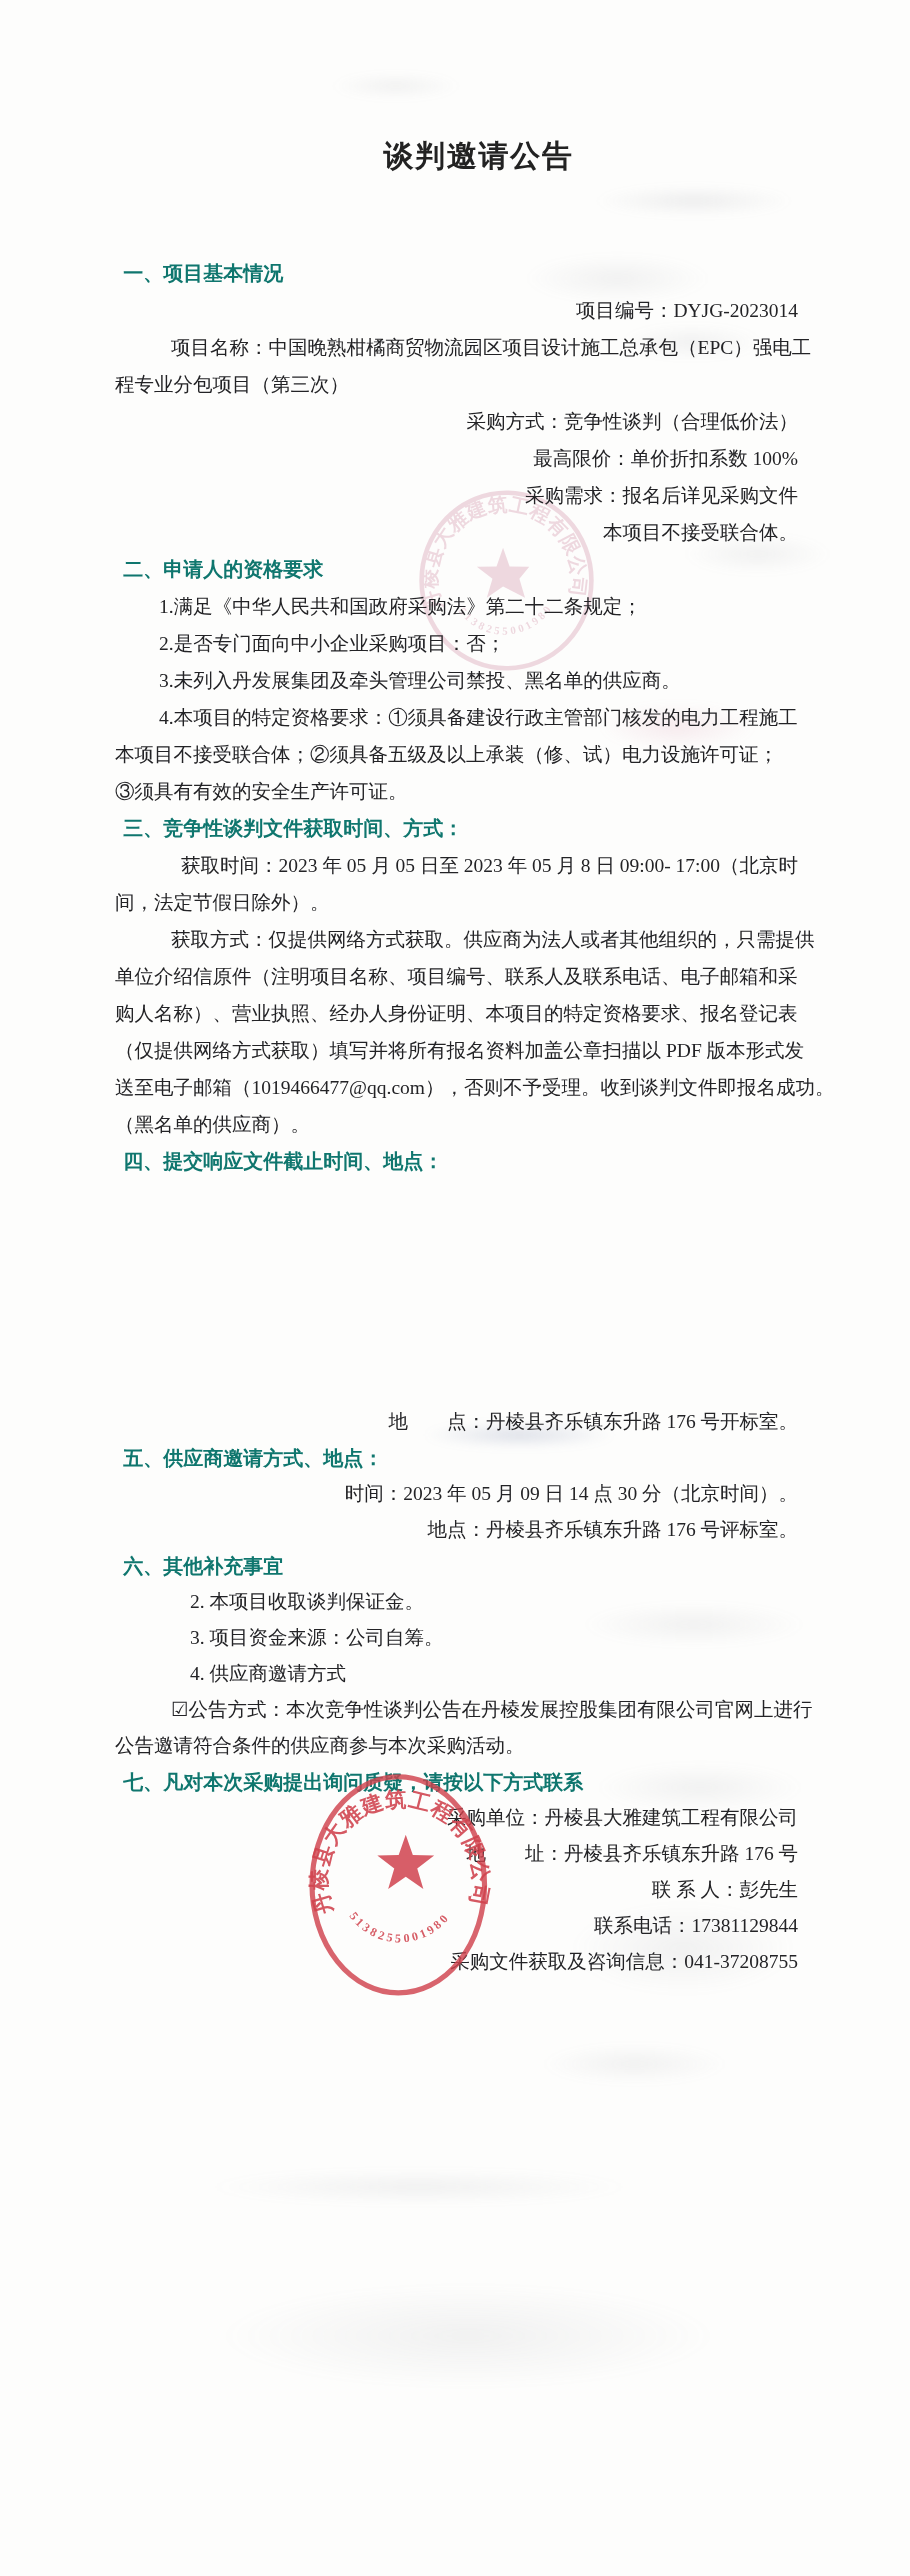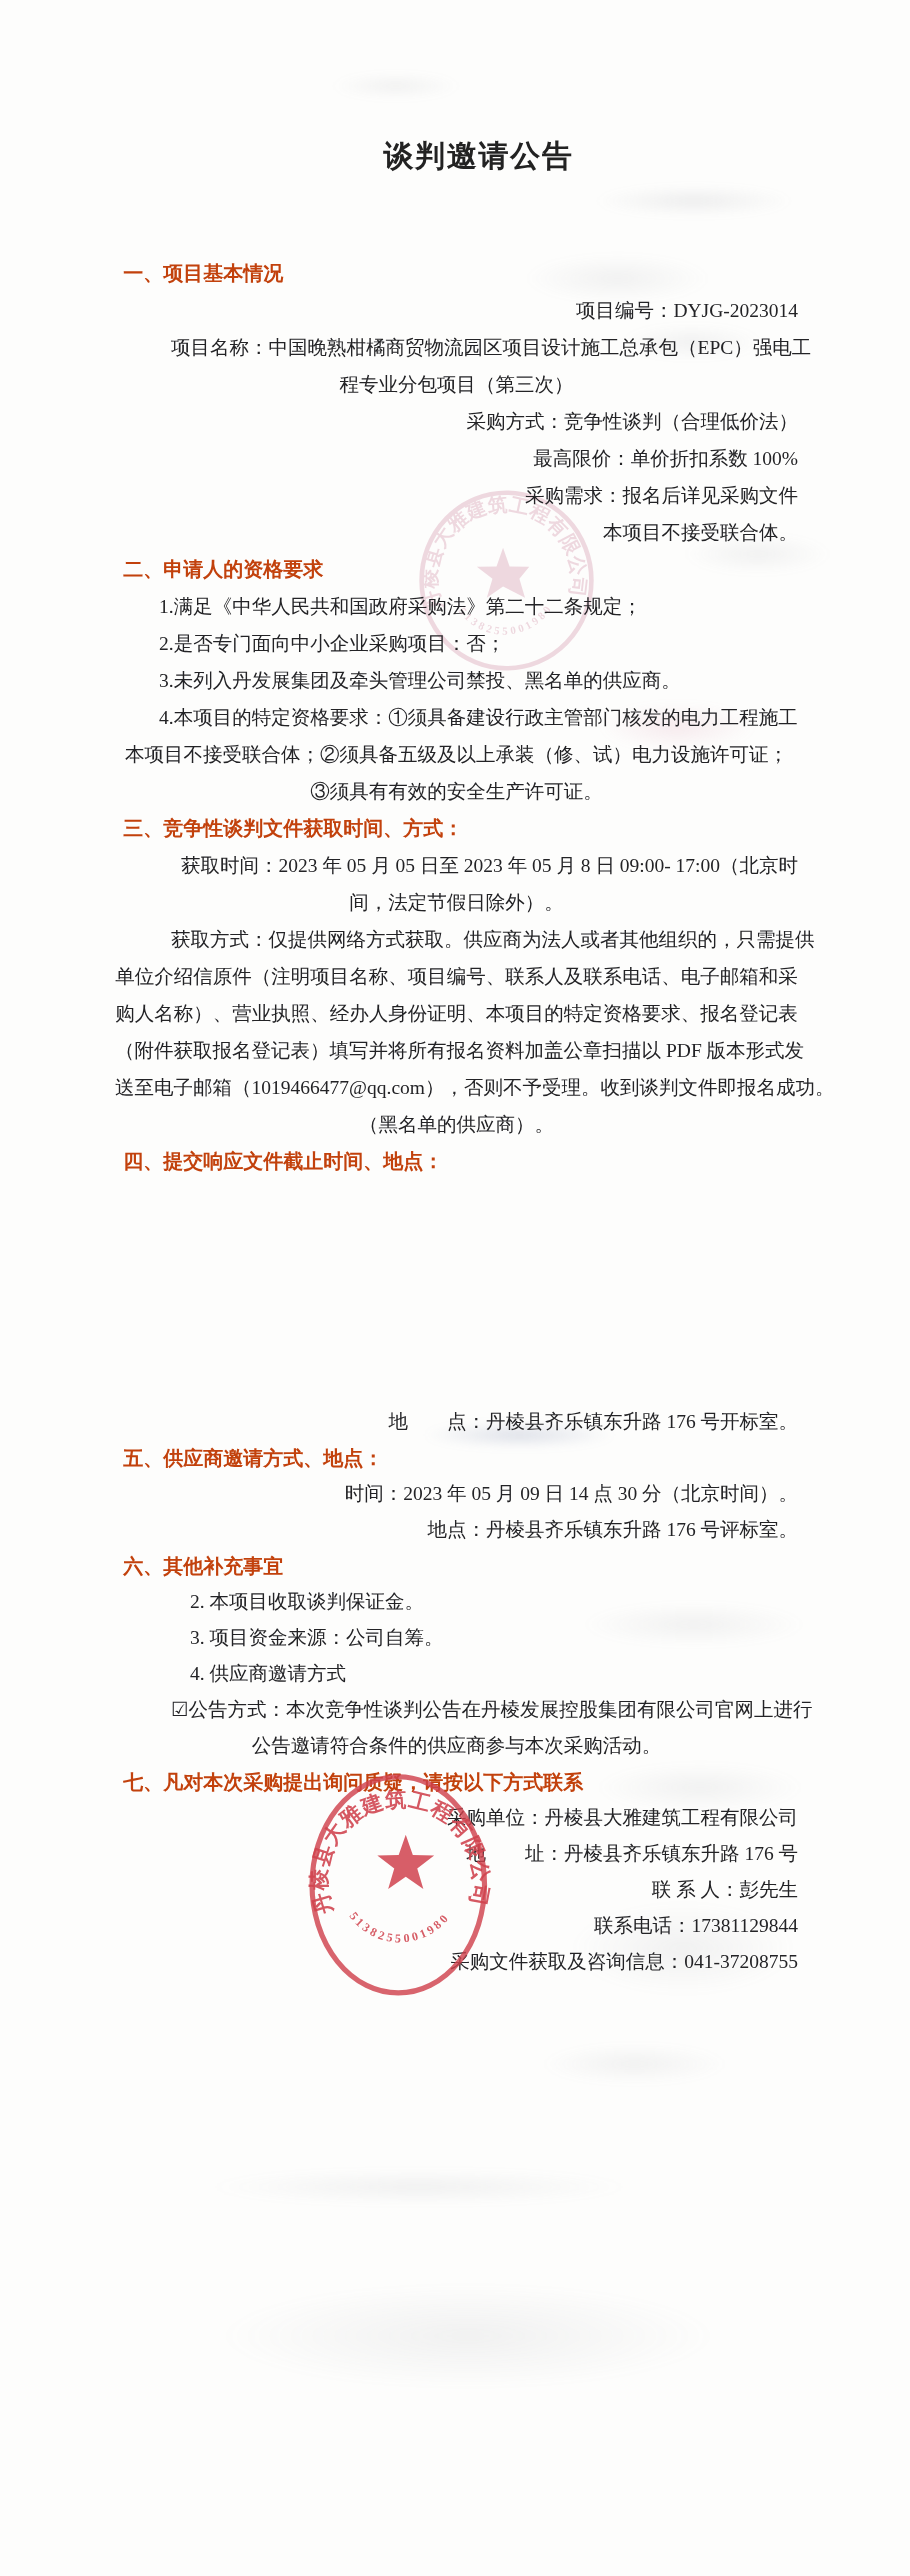--- a/index.html
+++ b/index.html
@@ -16,26 +16,26 @@
     text-align:center;font-size:30px;line-height:36px;font-weight:bold;
     letter-spacing:1.7px;color:#222;padding-left:23px;
   }
 
   .doc{position:absolute;left:114px;top:255px;width:684px;}
   .ln{height:37px;line-height:37px;font-size:19.5px;white-space:nowrap;color:#232326;}
   .ln.s2{height:36px;line-height:36px;}
   .h{
     font-weight:bold;
     font-family:"Liberation Sans","DejaVu Sans",sans-serif;
-    font-size:20px;padding-left:9.2px;color:#c2410c;
+    font-size:20px;padding-left:9.2px;color:#0f766e;
   }
   .i2{padding-left:57px;text-align:right;}
   .i15{padding-left:45px;}
   .i25{padding-left:76px;}
-  .flush{padding-left:1.1px;text-align:center;}
+  .flush{padding-left:1.1px;}
   .gap{height:224px;line-height:224px;}
 
   
   .seal{position:absolute;}
   .seal-main{left:308px;top:1771px;}
   .seal-faint{left:417px;top:488px;opacity:0.26;}
   .seal text{font-family:"Liberation Serif","DejaVu Serif",serif;font-weight:bold;}
 
   
   .smudge{position:absolute;pointer-events:none;border-radius:50%;filter:blur(4px);}
@@ -105,21 +105,21 @@
       <div class="ln i15">3.未列入丹发展集团及牵头管理公司禁投、黑名单的供应商。</div>
       <div class="ln i15">4.本项目的特定资格要求：①须具备建设行政主管部门核发的电力工程施工</div>
       <div class="ln flush">本项目不接受联合体；②须具备五级及以上承装（修、试）电力设施许可证；</div>
       <div class="ln flush">③须具有有效的安全生产许可证。</div>
       <div class="ln h">三、竞争性谈判文件获取时间、方式：</div>
       <div class="ln i2">获取时间：2023 年 05 月 05 日至 2023 年 05 月 8 日 09:00- 17:00（北京时</div>
       <div class="ln flush">间，法定节假日除外）。</div>
       <div class="ln i2">获取方式：仅提供网络方式获取。供应商为法人或者其他组织的，只需提供</div>
       <div class="ln flush">单位介绍信原件（注明项目名称、项目编号、联系人及联系电话、电子邮箱和采</div>
       <div class="ln flush">购人名称）、营业执照、经办人身份证明、本项目的特定资格要求、报名登记表</div>
-      <div class="ln flush">（附件获取报名登记表）填写并将所有报名资料加盖公章扫描以 PDF 版本形式发</div>
+      <div class="ln flush">（仅提供网络方式获取）填写并将所有报名资料加盖公章扫描以 PDF 版本形式发</div>
       <div class="ln flush">送至电子邮箱（1019466477@qq.com），否则不予受理。收到谈判文件即报名成功。</div>
       <div class="ln flush">（黑名单的供应商）。</div>
       <div class="ln h">四、提交响应文件截止时间、地点：</div>
       <div class="ln gap"></div>
       <div class="ln i2 s2">地　　点：丹棱县齐乐镇东升路 176 号开标室。</div>
       <div class="ln h s2">五、供应商邀请方式、地点：</div>
       <div class="ln i2 s2">时间：2023 年 05 月 09 日 14 点 30 分（北京时间）。</div>
       <div class="ln i2 s2">地点：丹棱县齐乐镇东升路 176 号评标室。</div>
       <div class="ln h s2">六、其他补充事宜</div>
       <div class="ln i25 s2">2. 本项目收取谈判保证金。</div>

